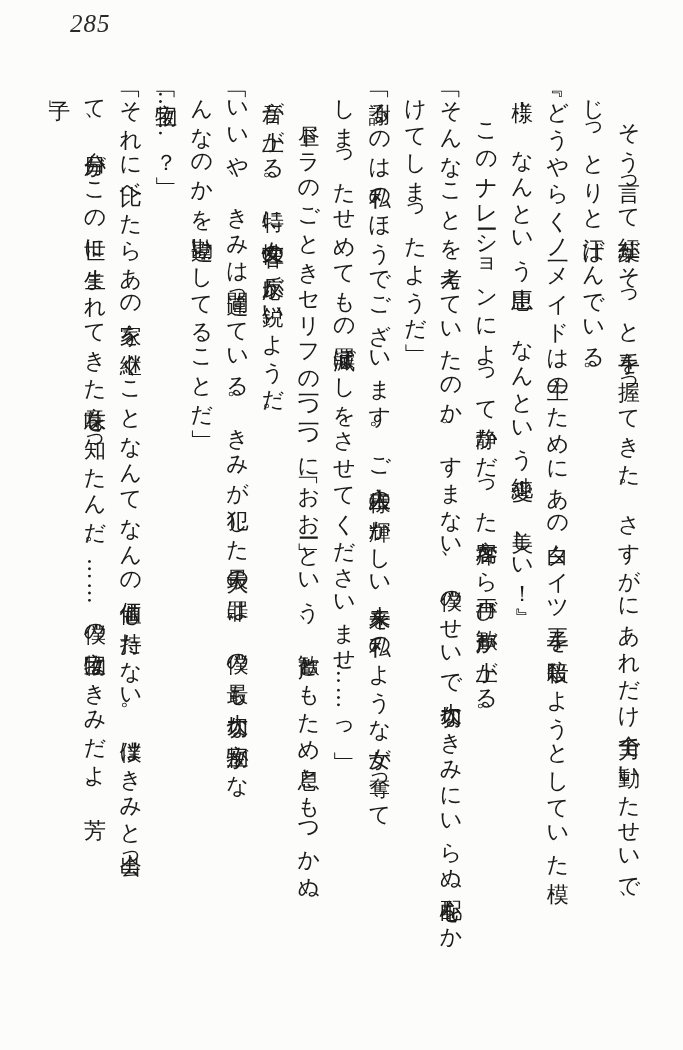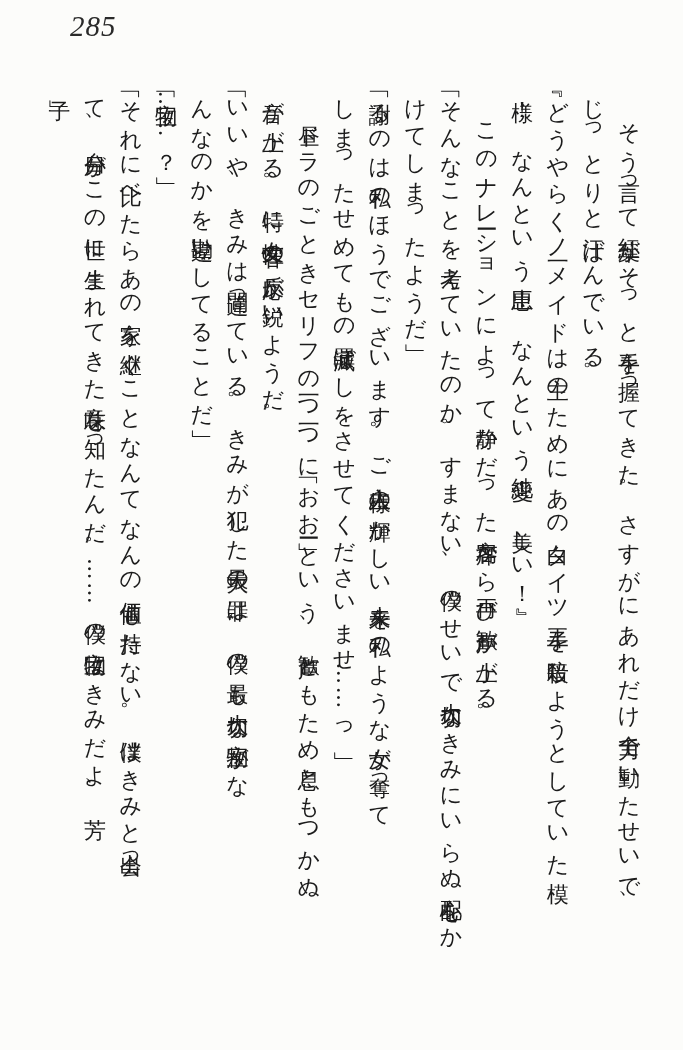--- a/index.html
+++ b/index.html
@@ -13,21 +13,21 @@
     background: #fcfcfa;
     overflow: hidden;
     font-family: "DejaVu Serif", "Liberation Serif", serif;
   }
   .page-number {
     position: absolute;
     top: 10px;
     left: 70px;
     font-family: "Liberation Serif", serif;
     font-style: italic;
-    font-size: 29px;
+    font-size: 25px;
     letter-spacing: 1px;
     color: #2a2a2a;
   }
   .text-block {
     position: absolute;
     top: 84px;
     right: 36px;
     height: 946px;
     writing-mode: vertical-rl;
     text-orientation: mixed;

